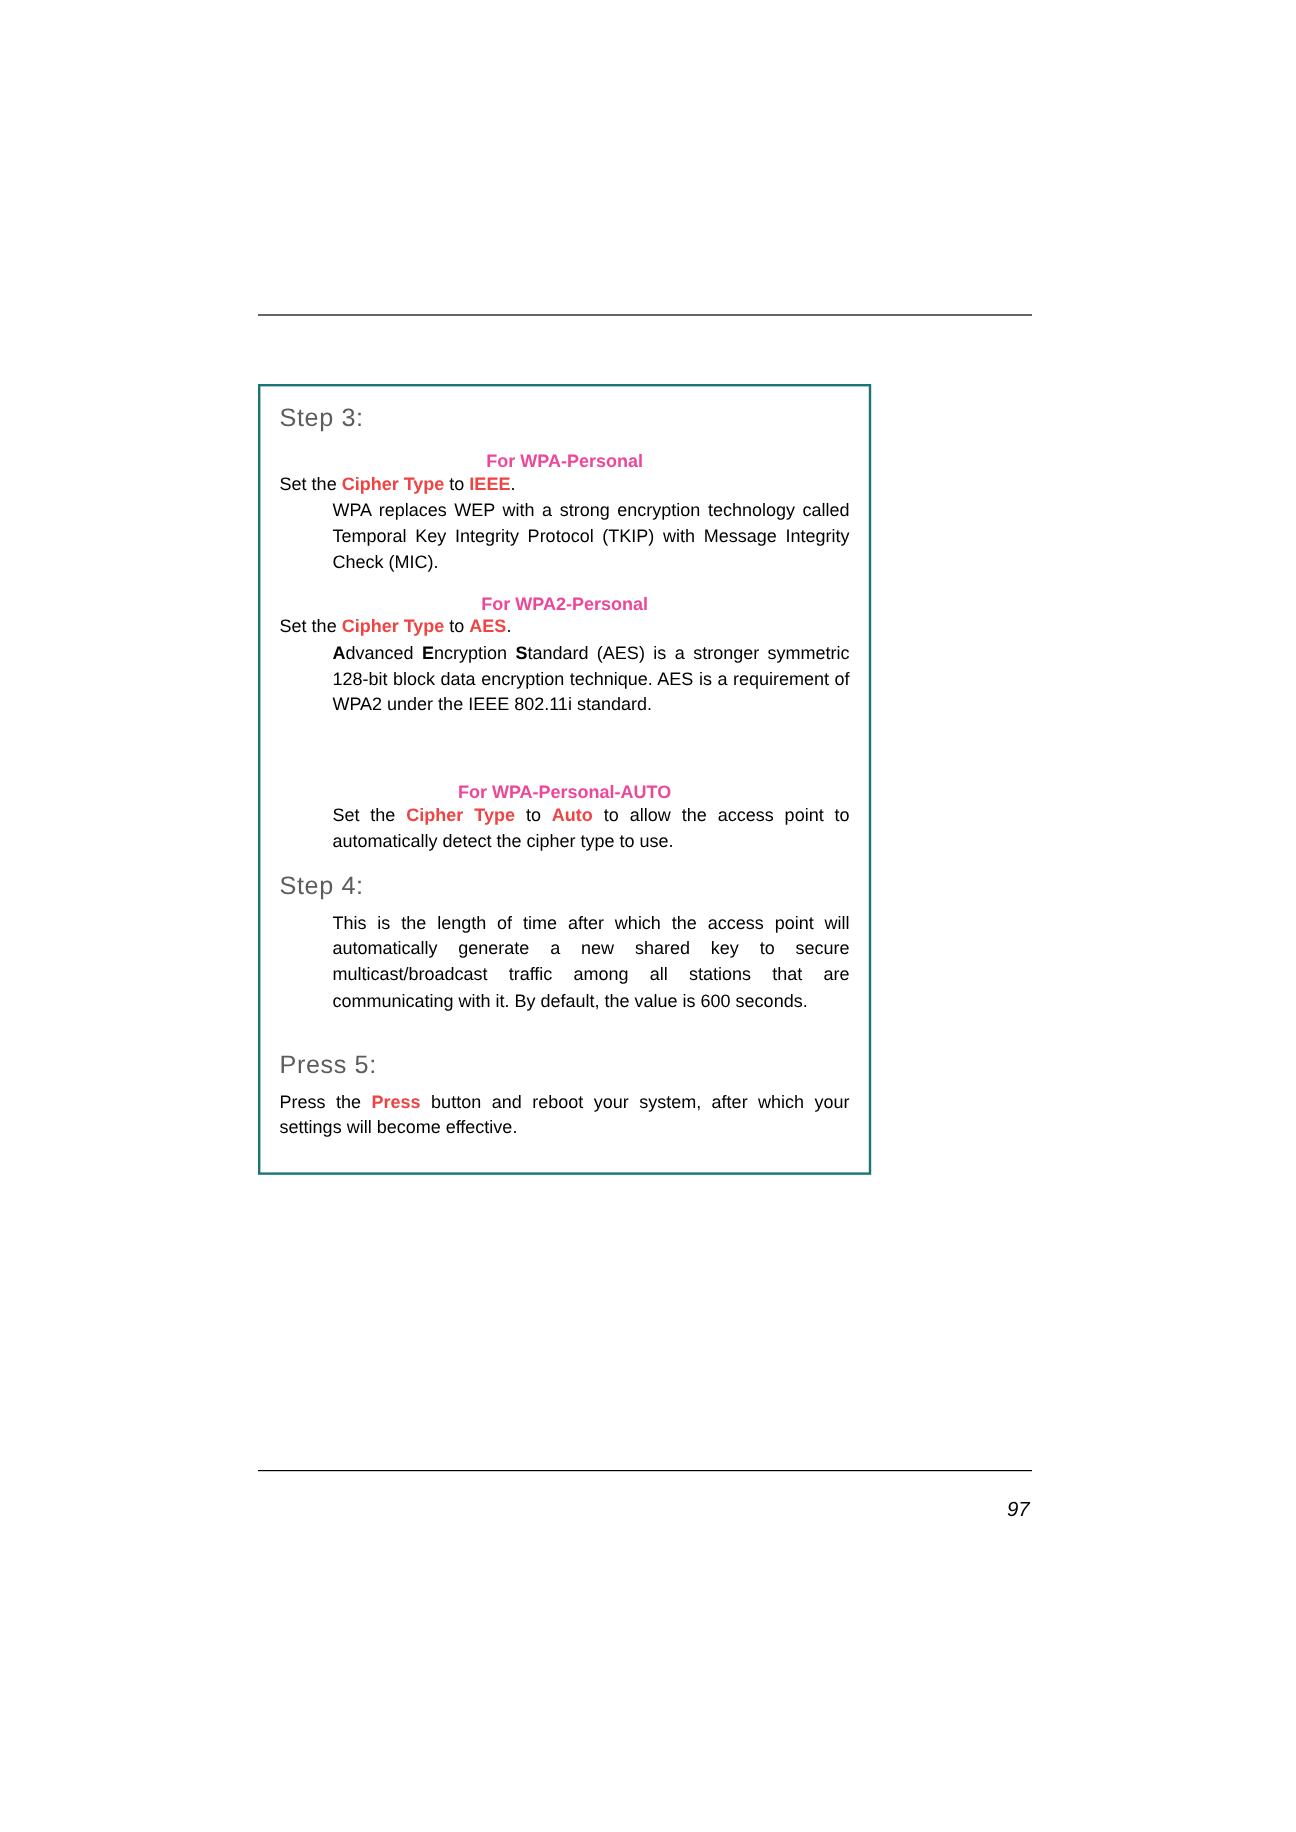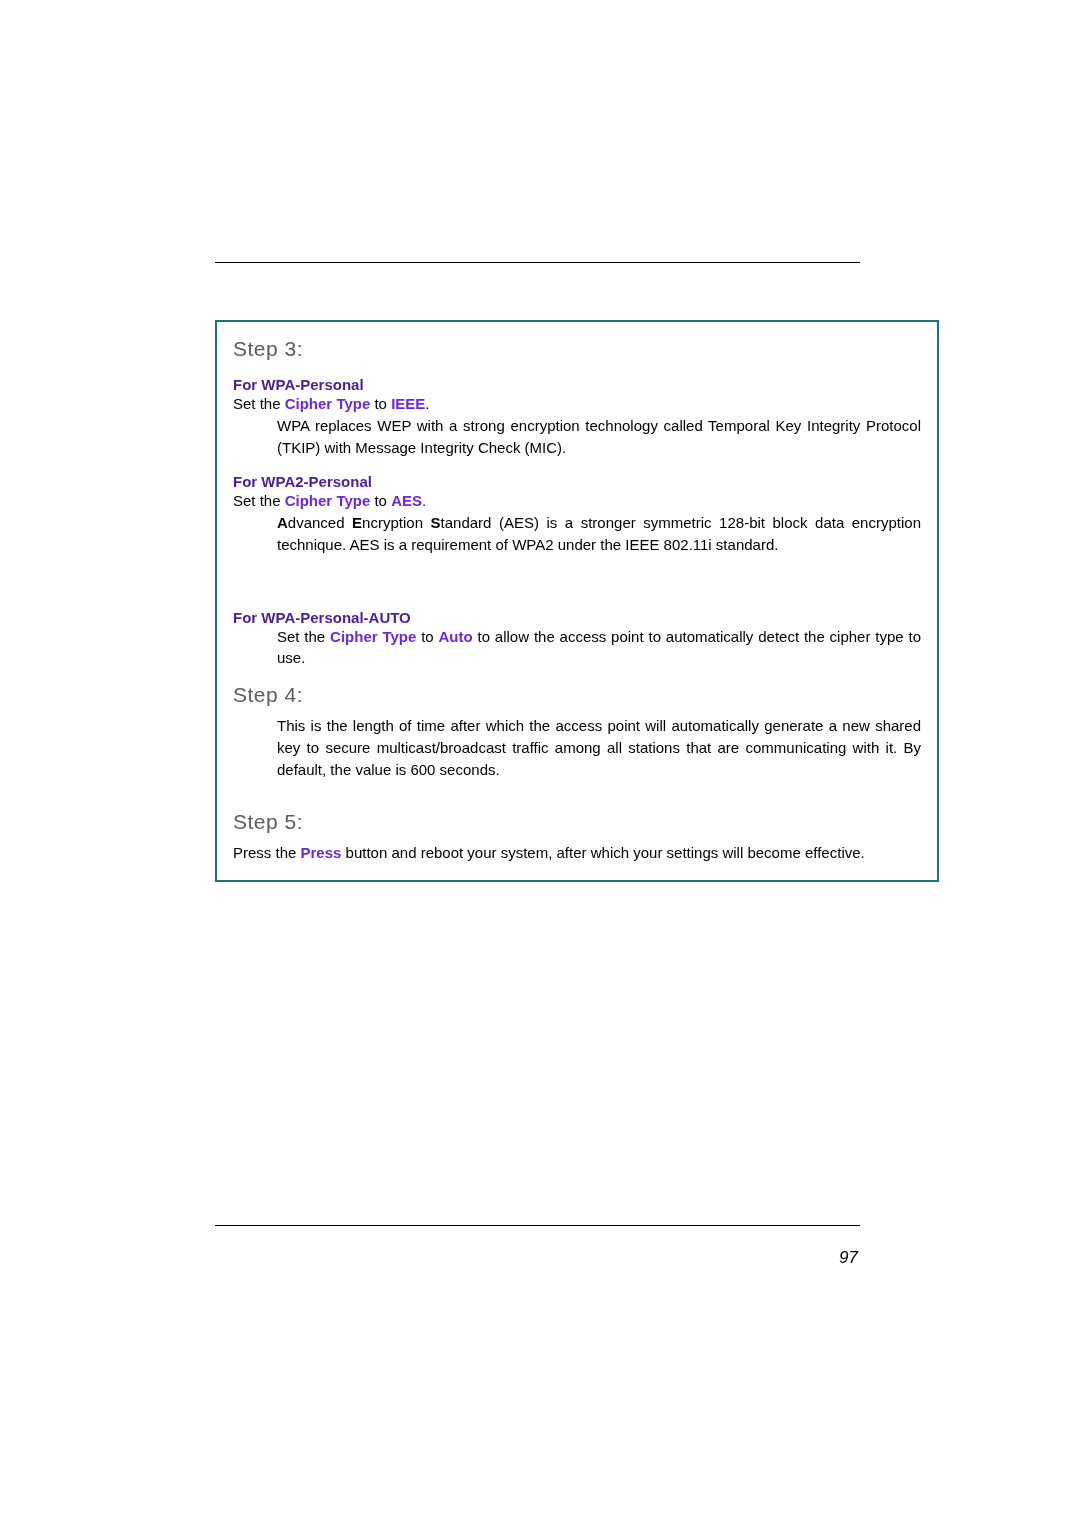--- a/index.html
+++ b/index.html
@@ -33,48 +33,49 @@
       top: 1248px;
       right: 222px;
       font-size: 17px;
       color: #000;
       font-style: italic;
     }
     .content-box {
       position: absolute;
       top: 320px;
       left: 215px;
-      width: 724px;
+      width: 511px;
       border: 2px solid #1b7478;
-      padding: 15px 16px 16px 16px;
+      padding: 15px 16px 26px 16px;
     }
     .step-heading {
       font-size: 21px;
       color: #5c5c5c;
       margin-bottom: 8px;
       letter-spacing: 0.5px;
     }
     .sub-heading {
       font-weight: bold;
       font-size: 15px;
-      color: #4c1d95;
+      color: #ec4899;
       margin-top: 15px;
+      text-align: center;
     }
     .body-text {
       font-size: 15px;
       color: #000;
       line-height: 1.45;
       text-align: justify;
     }
     .body-text-last {
       margin-bottom: 14px;
       margin-left: 44px;
     }
     .emph {
-      color: #6d28d9;
+      color: #ef4444;
       font-weight: bold;
     }
     .bold-black {
       font-weight: bold;
       color: #000;
     }
     .gap-lg {
       height: 24px;
     }
     .gap-md {
@@ -109,21 +110,21 @@
   <div class="sub-heading">For WPA-Personal-AUTO</div>
   <div class="body-text body-text-last">
     <span>Set the </span><span class="emph">Cipher Type</span><span> to </span><span class="emph">Auto</span><span> to allow the access point to automatically detect the cipher type to use.</span>
   </div>
 
   <div class="step-heading">Step 4:</div>
   <div class="body-text body-text-last">This is the length of time after which the access point will automatically generate a new shared key to secure multicast/broadcast traffic among all stations that are communicating with it. By default, the value is 600 seconds.</div>
 
   <div class="gap-md"></div>
 
-  <div class="step-heading">Step 5:</div>
+  <div class="step-heading">Press 5:</div>
   <div class="body-text">
     <span>Press the </span><span class="emph">Press</span><span> button and reboot your system, after which your settings will become effective.</span>
   </div>
 
 </div>
 
 <div class="hr-bottom"></div>
 <div class="page-number">97</div>
 
 </body></html>

